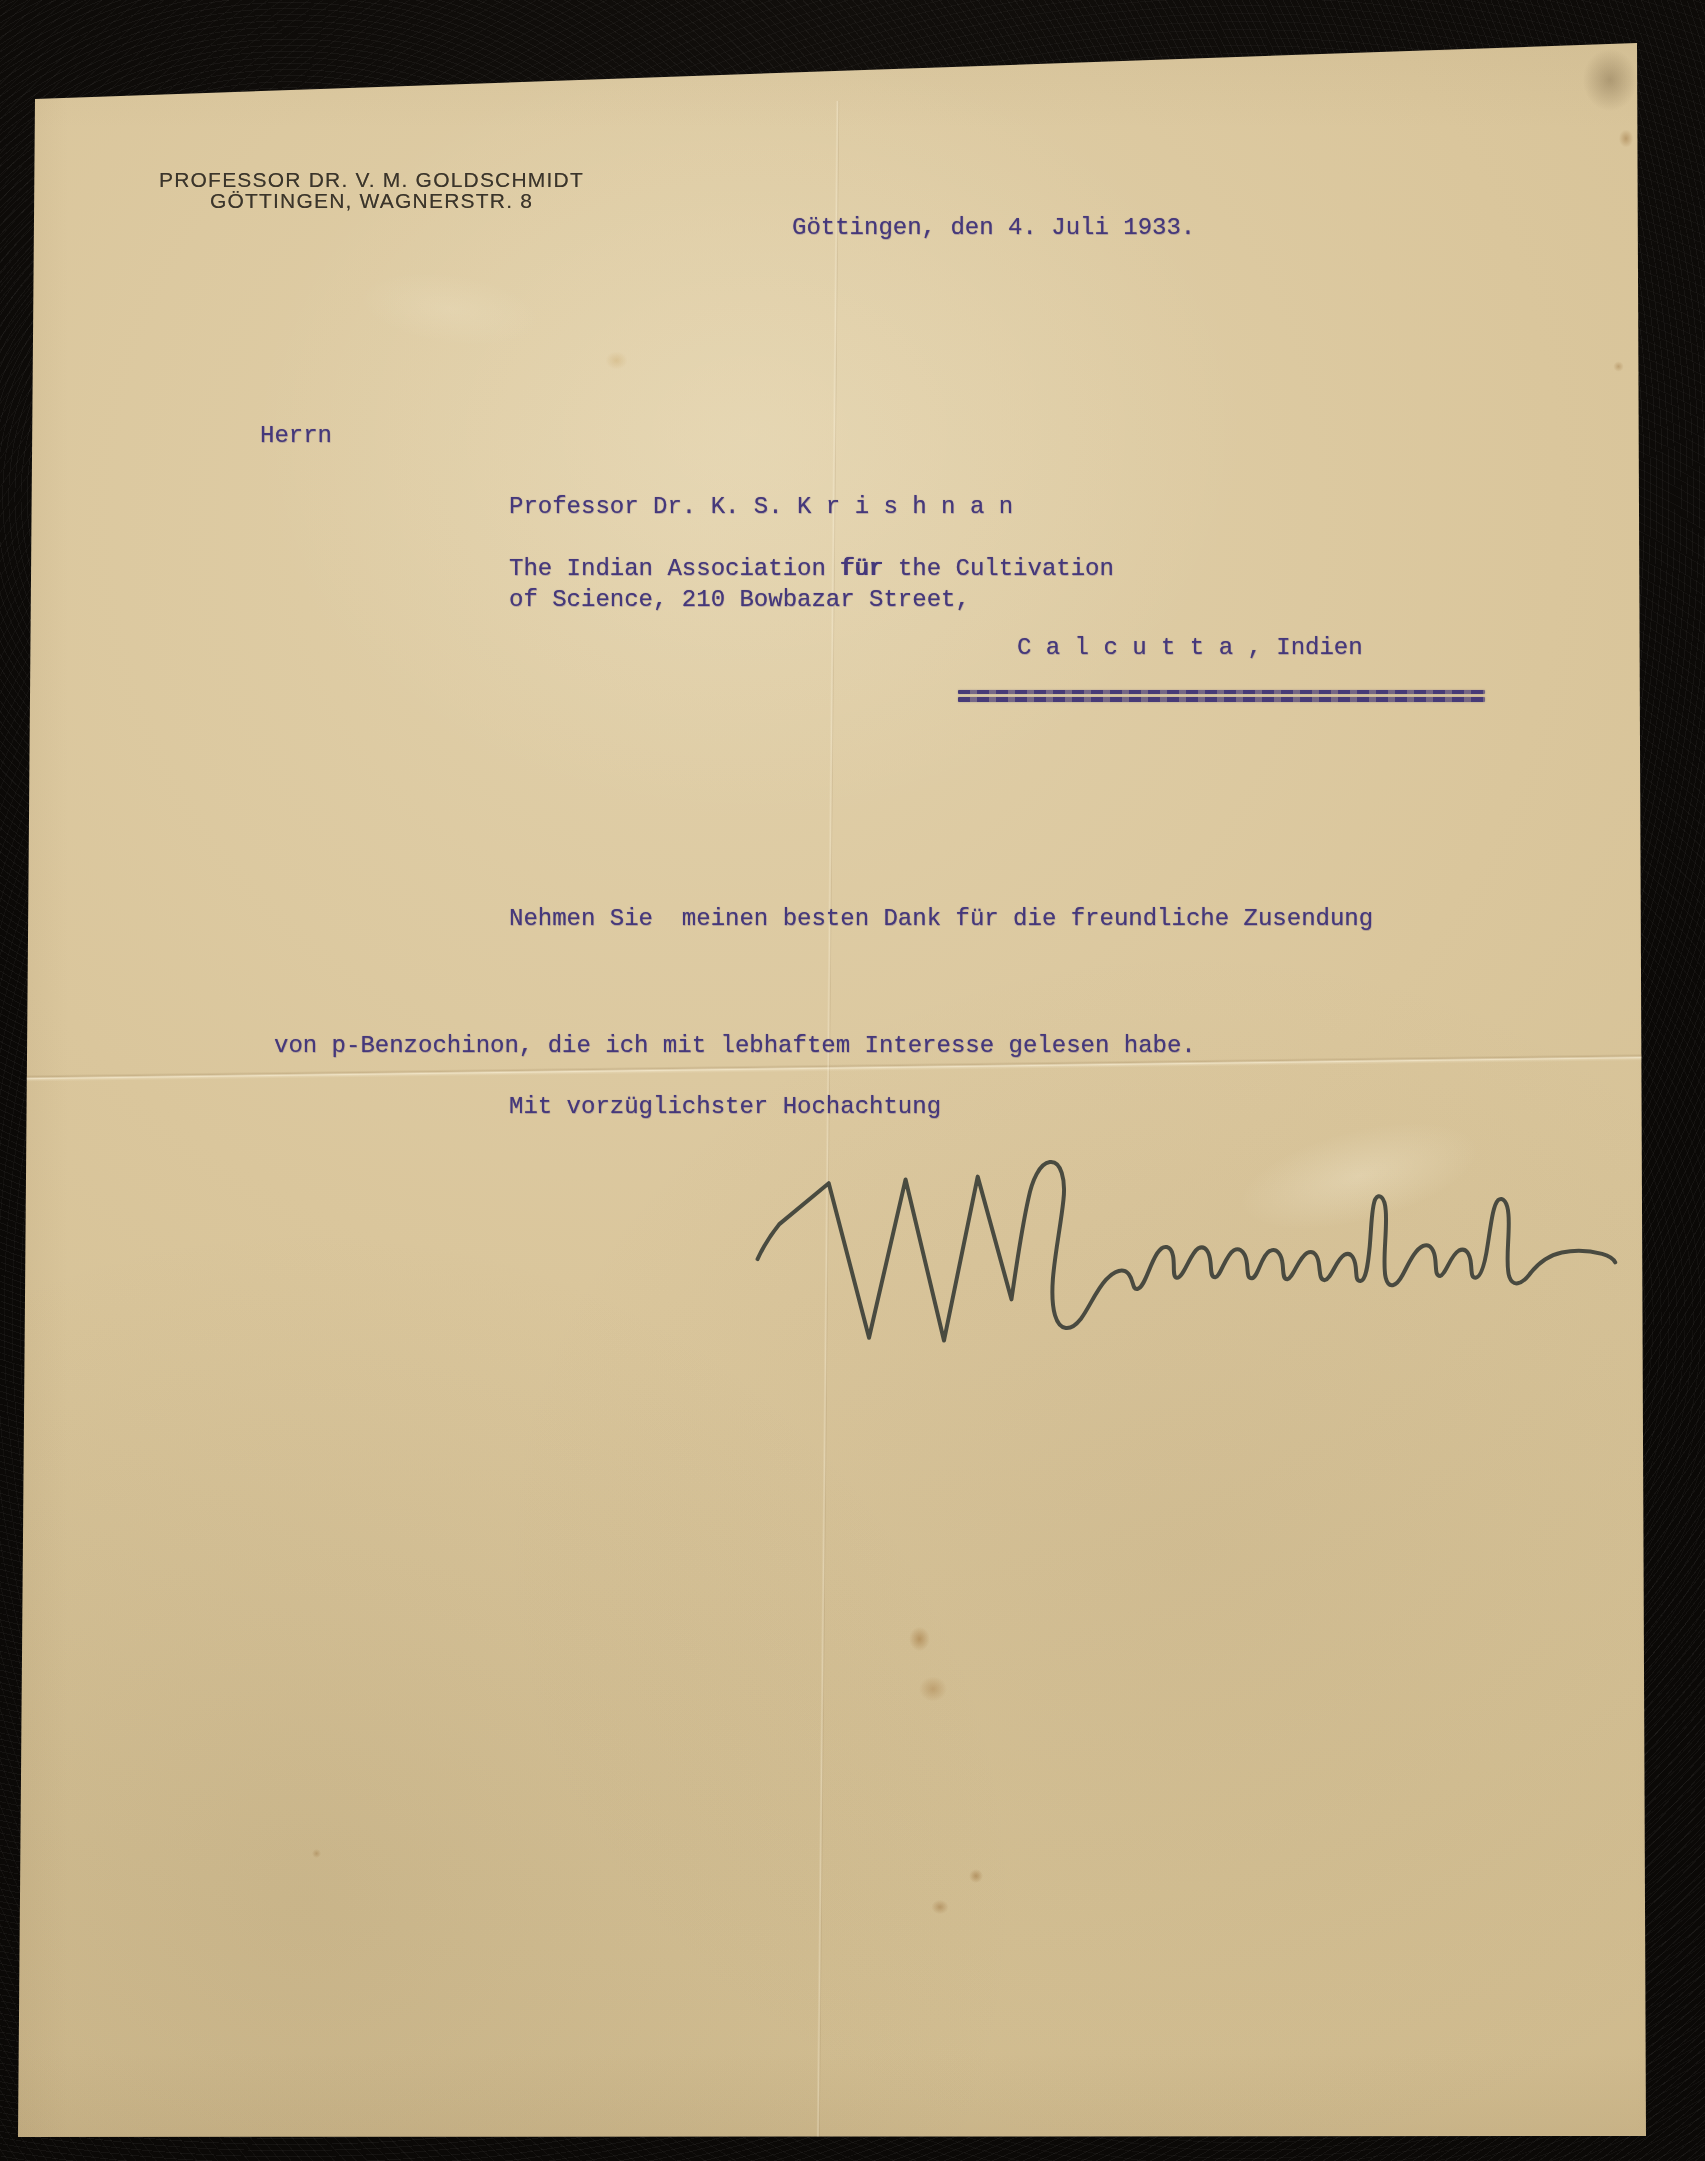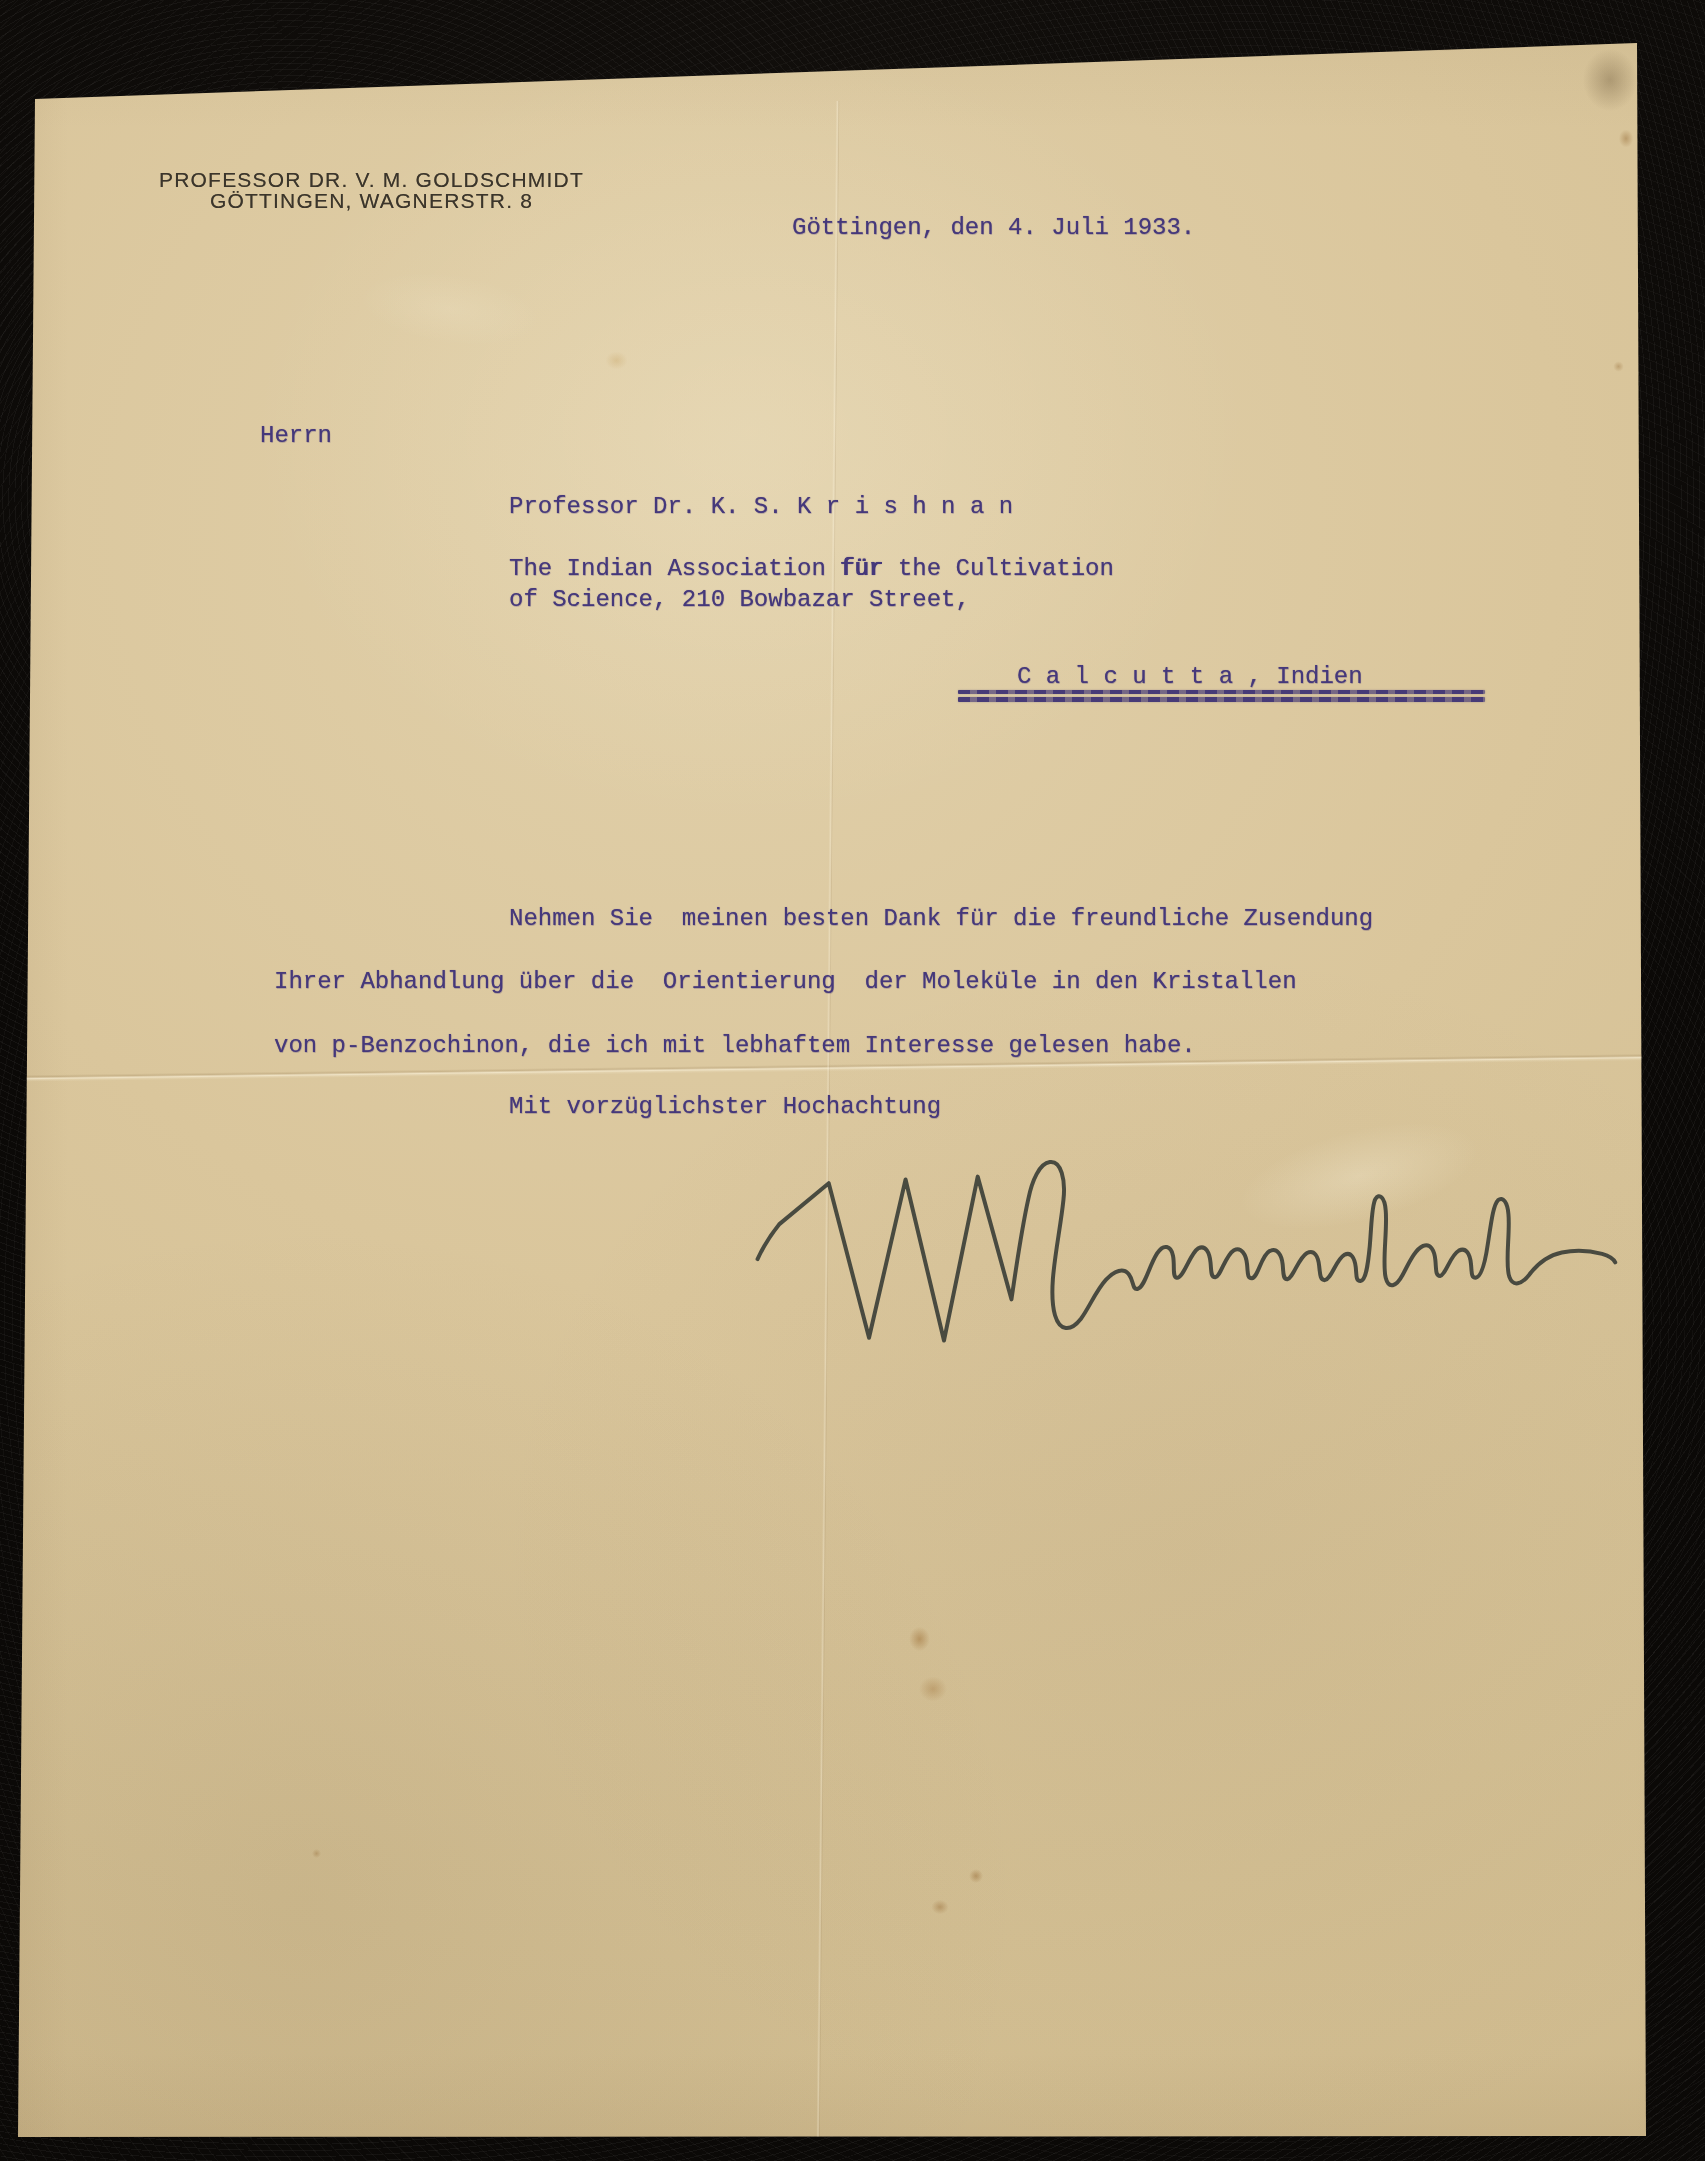--- a/index.html
+++ b/index.html
@@ -105,30 +105,29 @@
     <div>PROFESSOR DR. V. M. GOLDSCHMIDT</div>
     <div>GÖTTINGEN, WAGNERSTR. 8</div>
   </div>
 
   <div class="tw" style="left:792px;top:211px;">Göttingen, den 4. Juli 1933.</div>
 
   <div class="tw" style="left:260px;top:419px;">Herrn</div>
   <div class="tw" style="left:509px;top:490px;">Professor Dr. K. S. K r i s h n a n</div>
   <div class="tw" style="left:509px;top:552px;"><span>The Indian Association </span><span class="overstrike">für</span><span> the Cultivation</span></div>
   <div class="tw" style="left:509px;top:583px;">of Science, 210 Bowbazar Street,</div>
-  <div class="tw" style="left:1017px;top:660px;">C a l c u t t a , Indien</div>
+  <div class="tw" style="left:1017px;top:631px;">C a l c u t t a , Indien</div>
 
   <div class="underline-dbl">
     <div class="bar"></div>
     <div class="bar"></div>
   </div>
 
 
   <div class="tw" style="left:509px;top:902px;">Nehmen Sie  meinen besten Dank für die freundliche Zusendung</div>
-  <div class="tw" style="left:274px;top:965px;">Ihrer Abhandlung über die  Orientierung  der Moleküle in den Kristallen</div>
   <div class="tw" style="left:274px;top:1029px;">von p-Benzochinon, die ich mit lebhaftem Interesse gelesen habe.</div>
   <div class="tw" style="left:509px;top:1090px;">Mit vorzüglichster Hochachtung</div>
 
   <div class="sig">
     <svg width="890" height="197" viewBox="0 0 1900 420" aria-label="V M Goldschmidt">
       <path fill="none" stroke="#3d4038" stroke-width="8.5" stroke-linecap="round" stroke-linejoin="round" opacity="0.92" d="M 46 224
          C 58 198 74 172 92 150
          L 198 62
          L 284 392
          L 362 54

